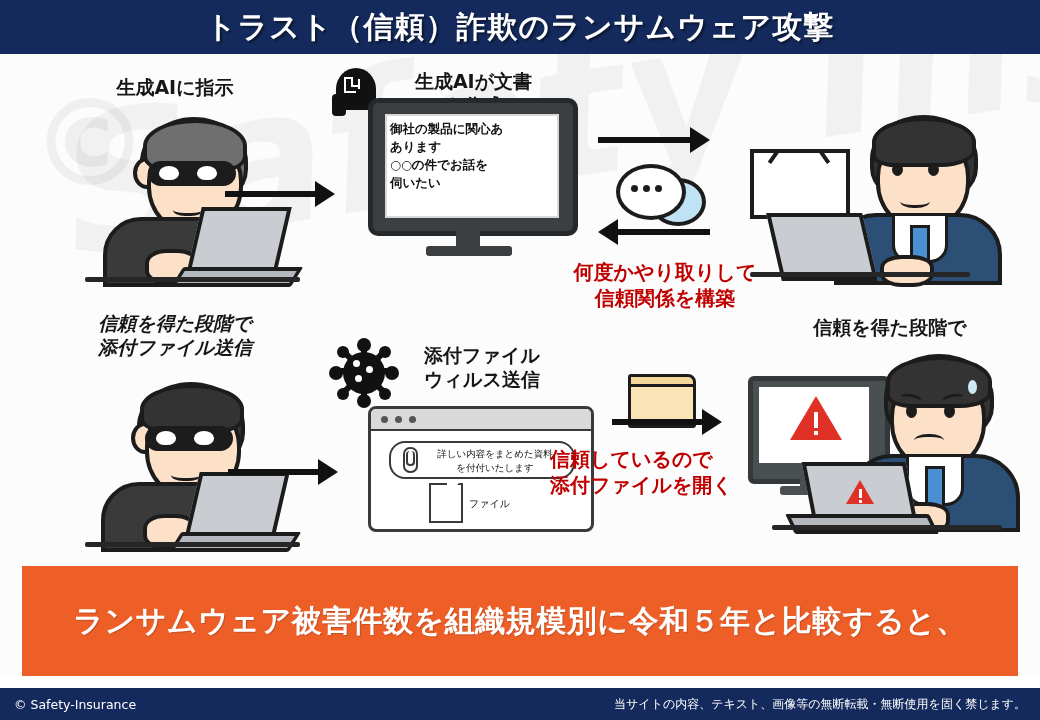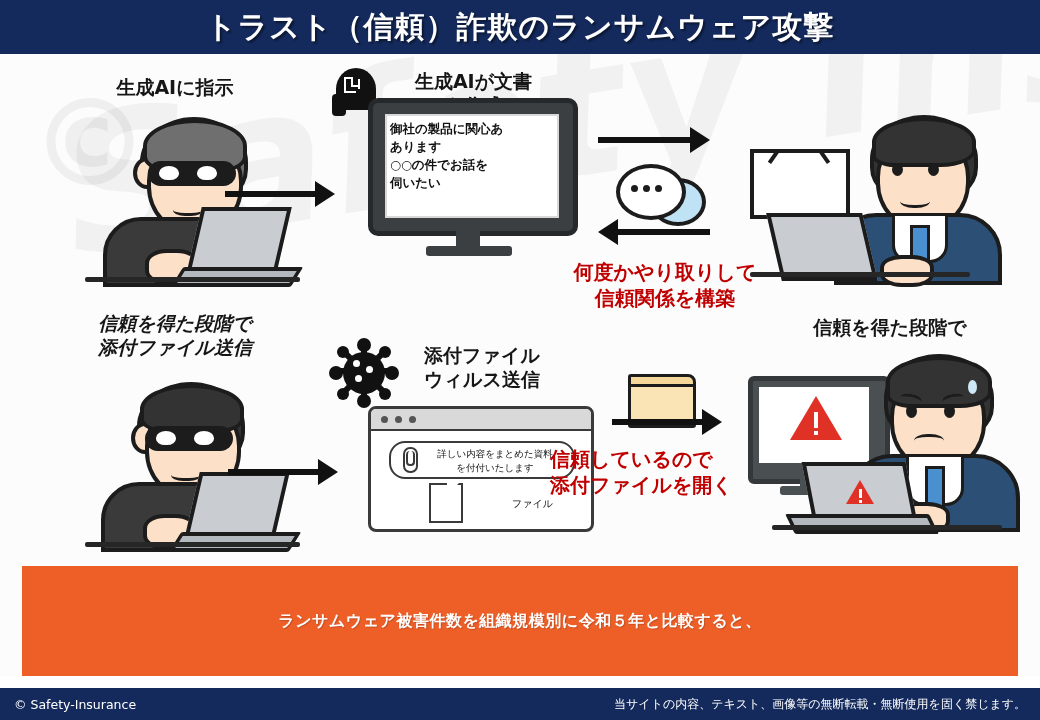--- a/index.html
+++ b/index.html
@@ -117,21 +117,21 @@
   
   .aihead{position:absolute;background:#111;}
 
   
   .banner{
     position:absolute;left:22px;top:566px;width:996px;height:110px;
     background:#ee5f28;display:flex;flex-direction:column;
     align-items:center;justify-content:center;
   }
   .banner-line{
-    color:#ffffff;font-weight:bold;font-size:16px;line-height:1.55;
+    color:#ffffff;font-weight:bold;font-size:30px;line-height:1.55;
     letter-spacing:.5px;white-space:nowrap;text-shadow:1px 1px 1px rgba(0,0,0,.18);
   }
 
   
   .footer{
     position:absolute;left:0;top:688px;width:1040px;height:32px;background:#142a5c;
     display:flex;align-items:center;justify-content:space-between;
     box-sizing:border-box;padding:0 14px;
   }
   .footer-left{color:#fff;font-size:12.5px;}
@@ -316,21 +316,21 @@
 
       <div style="position:absolute;left:30px;top:38px;width:16px;height:24px;">
         <div style="position:absolute;left:2px;top:0;width:11px;height:22px;border:2px solid #3a3a3a;border-radius:7px;"></div>
         <div style="position:absolute;left:5px;top:4px;width:5px;height:13px;border:2px solid #3a3a3a;border-radius:4px;border-top:none;"></div>
       </div>
       <div class="attach-text" style="left:54px;top:38px;width:140px;text-align:center;">詳しい内容をまとめた資料
 を付付いたします</div>
 
       <div class="file-ico" style="left:58px;top:74px;width:30px;height:36px;"></div>
       <div style="position:absolute;left:76px;top:74px;width:0;height:0;border-left:12px solid #fff;border-bottom:12px solid transparent;"></div>
-      <div class="file-lbl" style="left:98px;top:88px;margin-left:43px;">ファイル</div>
+      <div class="file-lbl" style="left:98px;top:88px;">ファイル</div>
     </div>
 
     <div class="redlbl" style="left:550px;top:384px;width:245px;text-align:left;margin-top:8px;">信頼しているので
 添付ファイルを開く</div>
 
     <div class="scene" style="left:628px;top:316px;width:70px;height:56px;">
       <div class="folder-back" style="left:0;top:4px;width:62px;height:14px;"></div>
       <div class="folder-front" style="left:0;top:14px;width:62px;height:38px;"></div>
     </div>
     <div class="arrow right" style="left:612px;top:368px;width:110px;">

